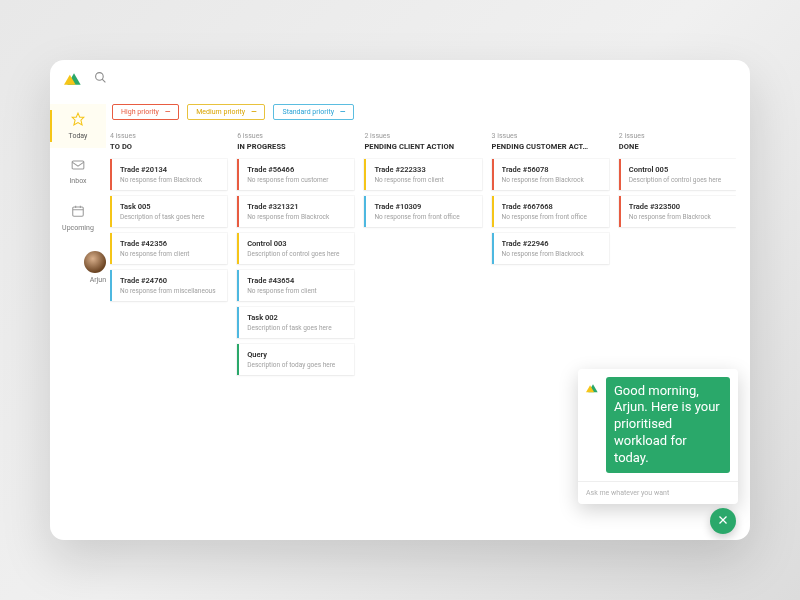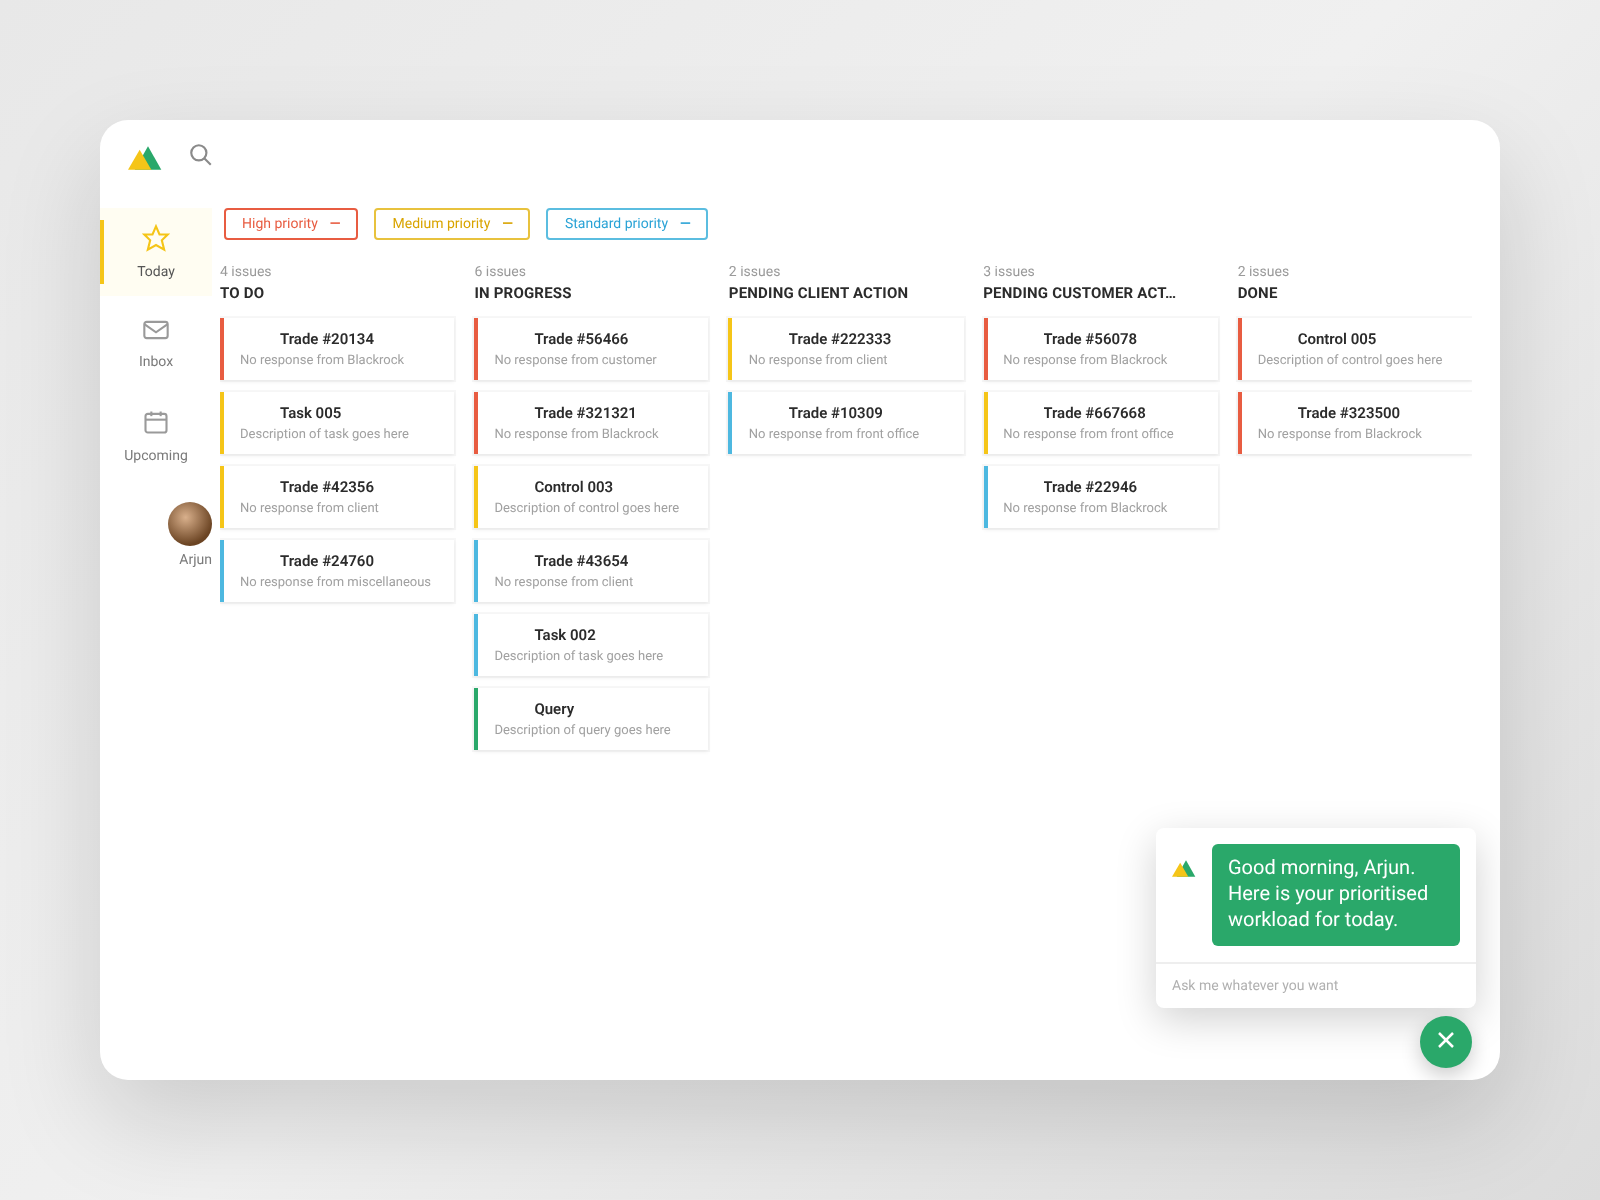--- a/index.html
+++ b/index.html
@@ -142,21 +142,21 @@
     box-shadow: 0 1px 2px rgba(0,0,0,0.06), 0 0 0 1px rgba(0,0,0,0.03);
     padding: 6px 8px 6px 8px;
     border-left: 2px solid transparent;
     cursor: pointer;
   }
   .card-title {
     font-size: 7.5px;
     font-weight: 600;
     color: #2b2b2b;
     margin-bottom: 2px;
-    white-space: nowrap; overflow: hidden; text-overflow: ellipsis; margin-left: 20px;
+    white-space: nowrap; overflow: hidden; text-overflow: ellipsis;
   }
   .card-sub {
     font-size: 6.5px;
     color: #a0a0a0;
     white-space: nowrap; overflow: hidden; text-overflow: ellipsis;
   }
   .p-high { border-left-color: #e85c41; }
   .p-med  { border-left-color: #f5c518; }
   .p-std  { border-left-color: #4db8e0; }
   .p-green{ border-left-color: #2aa86a; }
@@ -175,21 +175,21 @@
     flex-direction: column;
   }
   .chat-top {
     padding: 8px;
     display:flex;
     gap:6px;
   }
   .chat-bubble {
     background: #2aa86a;
     color: #fff;
-    font-size: 10px;
+    font-size: 13px;
     padding: 6px 8px;
     border-radius: 3px;
     flex: 1;
     line-height: 1.3;
   }
   .chat-logo { width: 14px; height: 12px; flex-shrink:0; margin-top:2px; }
   .chat-input {
     border-top: 1px solid #eee;
     font-size: 7px;
     color: #b0b0b0;
@@ -323,21 +323,21 @@
               <div class="card p-std">
                 <div class="card-title">Trade #43654</div>
                 <div class="card-sub">No response from client</div>
               </div>
               <div class="card p-std">
                 <div class="card-title">Task 002</div>
                 <div class="card-sub">Description of task goes here</div>
               </div>
               <div class="card p-green">
                 <div class="card-title">Query</div>
-                <div class="card-sub">Description of query goes here</div>
+                <div class="card-sub">Description of today goes here</div>
               </div>
             </div>
           </div>
           <div class="col">
             <div class="col-count">2 issues</div>
             <div class="col-title">PENDING CLIENT ACTION</div>
             <div class="cards">
               <div class="card p-med">
                 <div class="card-title">Trade #222333</div>
                 <div class="card-sub">No response from client</div>

